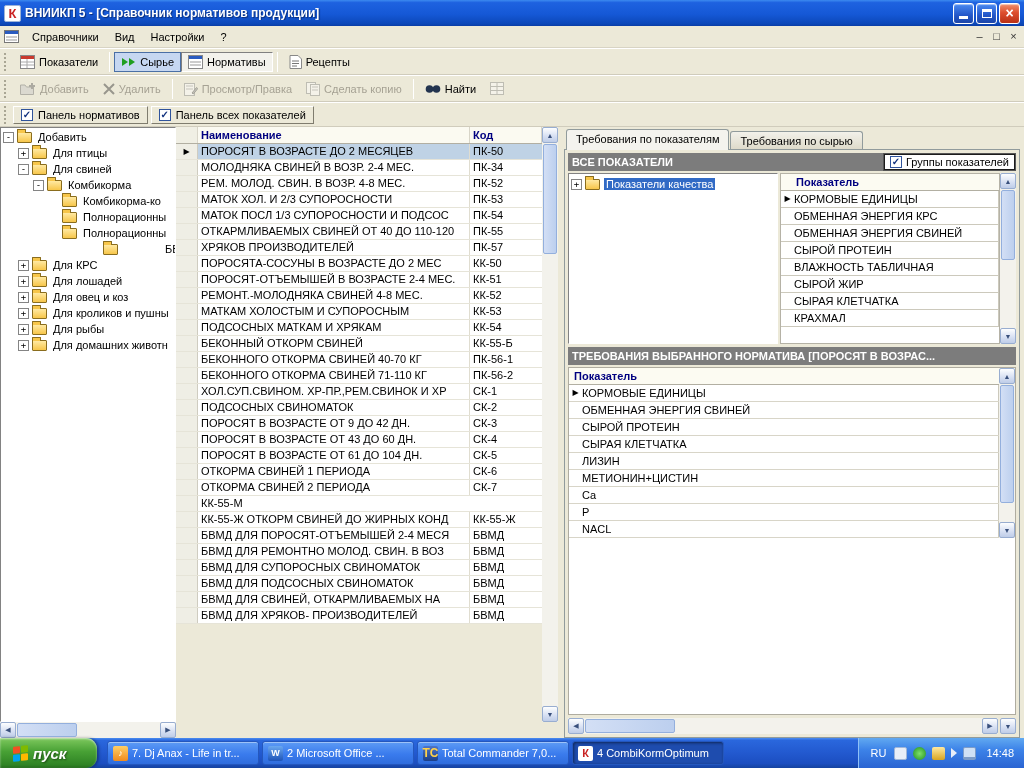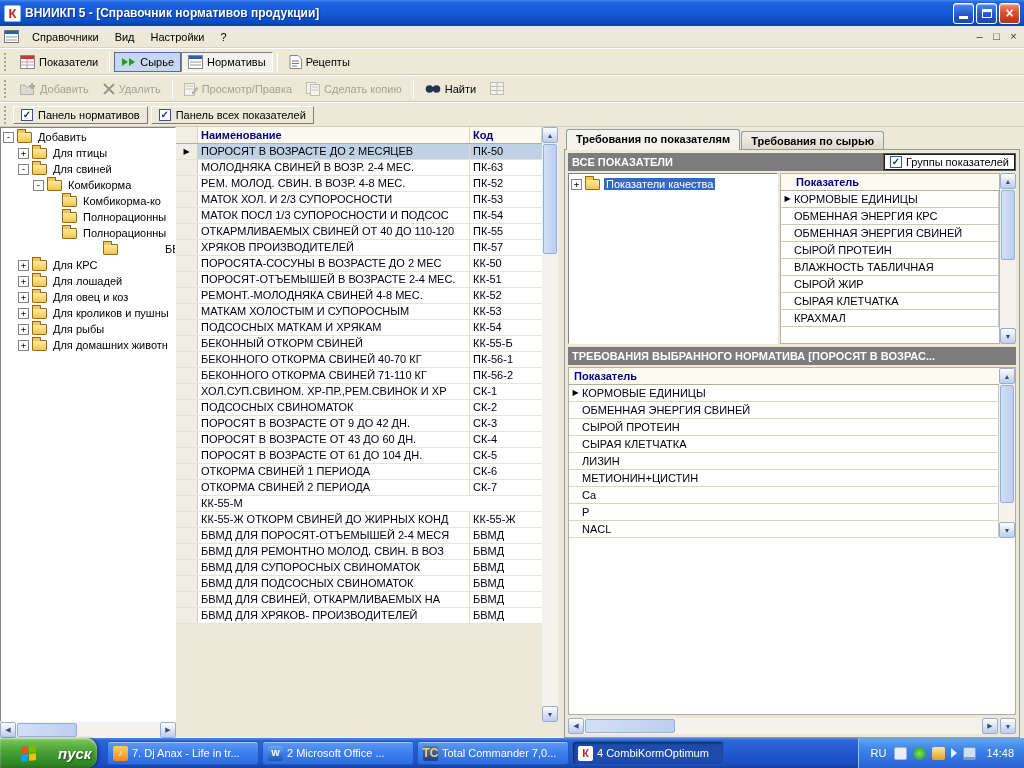--- a/index.html
+++ b/index.html
@@ -91,21 +91,21 @@
   .sb-track { flex:1; position:relative; }
   .sb-thumb { position:absolute; background:linear-gradient(90deg,#d3dff5,#bccfee); border:1px solid #93afdd; border-radius:2px; }
   .vscroll .sb-thumb { left:1px; right:1px; top:1px; }
   .hscroll .sb-thumb { top:1px; bottom:1px; left:1px; }
   .left-bottom { height:16px; display:flex; }
   .left-bottom .filler { flex:1; background:#ece9d8; }
 
   
   .tabbar { height:21px; display:flex; align-items:flex-end; padding-left:2px; }
   .tab { height:19px; padding:3px 9px 0; border:1px solid #919b9c; border-bottom:none; border-radius:3px 3px 0 0;
-    background:linear-gradient(#f2f1ea,#ddd9c8); margin-right:1px; white-space:nowrap;font-weight:bold; }
+    background:linear-gradient(#f2f1ea,#ddd9c8); margin-right:1px; white-space:nowrap; }
   .tab.active { height:21px; background:#f4f3ee; position:relative; z-index:2; }
   .tabpage { flex:1; display:flex; flex-direction:column; border:1px solid #919b9c; background:#ece9d8;
     margin-top:-1px; padding:3px; min-height:0; }
   .pane-header2 { height:18px; display:flex; align-items:center; background:#7c7c7c; margin-bottom:2px; }
   .pane-header2 .ph-label { flex:1; color:#fff; font-weight:bold; padding-left:4px; white-space:nowrap; overflow:hidden; }
   .group-btn.dark { border:1px solid #1c1c1c; outline:1px solid #555; margin-right:1px; }
 
   .upper { height:171px; display:flex; margin-bottom:3px; }
   .mini-tree { width:210px; flex:0 0 210px; background:#fff; border:1px solid; border-color:#828282 #fff #fff #828282;
     padding:2px 0 0 2px; margin-right:2px; }
@@ -124,21 +124,21 @@
     border-bottom:1px solid #b2afa2; padding-left:5px; }
   .rrow { display:flex; height:17px; line-height:16px; border-bottom:1px solid #d8d5c8; }
   .rrow.selected .imarker::after { content:"▶"; }
   .lower-fill { flex:1; }
   .hscroll-row { height:16px; display:flex; gap:2px; margin-top:3px; }
   .hscroll-row .hscroll { flex:1; }
 
   
   .taskbar { height:30px; display:flex; align-items:center;
     background:linear-gradient(180deg,#4b8df0 0%,#2a67dd 8%,#2259cf 50%,#1c4ec0 85%,#15439f 100%); }
-  .start-btn { height:30px; width:97px; display:flex; align-items:center; gap:22px; padding-left:21px;
+  .start-btn { height:30px; width:97px; display:flex; align-items:center; gap:5px; padding-left:13px;
     background:linear-gradient(180deg,#7ec95e,#48a135 45%,#2f8324 90%,#246b1c);
     border-radius:0 11px 11px 0; box-shadow:inset 0 1px 2px rgba(255,255,255,.6), 2px 0 3px rgba(0,0,0,.35);
     color:#fff; font-weight:bold; font-style:italic; font-size:15px; text-shadow:1px 1px 2px #1c4a12; margin-right:10px; }
   .winlogo { width:15px; height:15px; display:grid; grid-template-columns:1fr 1fr; gap:1px; transform:skewY(-6deg); }
   .winlogo span { border-radius:1px; }
   .wl1{background:#f25022;} .wl2{background:#7fba00;} .wl3{background:#00a4ef;} .wl4{background:#ffb900;}
   .task { width:152px; height:24px; display:flex; align-items:center; gap:4px; padding:0 5px; margin-right:3px;
     background:linear-gradient(180deg,#5d9bf5,#3a7bed 55%,#2f6cdd); border:1px solid #2457bd; border-radius:3px;
     box-shadow:inset 0 1px 0 rgba(255,255,255,.4); color:#fff; white-space:nowrap; overflow:hidden; }
   .task.active { background:#1e4cae; box-shadow:inset 1px 1px 3px rgba(0,0,0,.5); }
@@ -390,21 +390,21 @@
           </div>
           <div>
               <div class="trow selected">
     <span class="marker-cell"></span>
     <span class="name-cell">ПОРОСЯТ В ВОЗРАСТЕ ДО 2 МЕСЯЦЕВ</span>
     <span class="code-cell">ПК-50</span>
   </div>
               <div class="trow">
     <span class="marker-cell"></span>
     <span class="name-cell">МОЛОДНЯКА СВИНЕЙ В ВОЗР. 2-4 МЕС.</span>
-    <span class="code-cell">ПК-63</span>
+    <span class="code-cell">ПК-34</span>
   </div>
               <div class="trow">
     <span class="marker-cell"></span>
     <span class="name-cell">РЕМ. МОЛОД. СВИН. В ВОЗР. 4-8 МЕС.</span>
     <span class="code-cell">ПК-52</span>
   </div>
               <div class="trow">
     <span class="marker-cell"></span>
     <span class="name-cell">МАТОК ХОЛ. И 2/3 СУПОРОСНОСТИ</span>
     <span class="code-cell">ПК-53</span>

